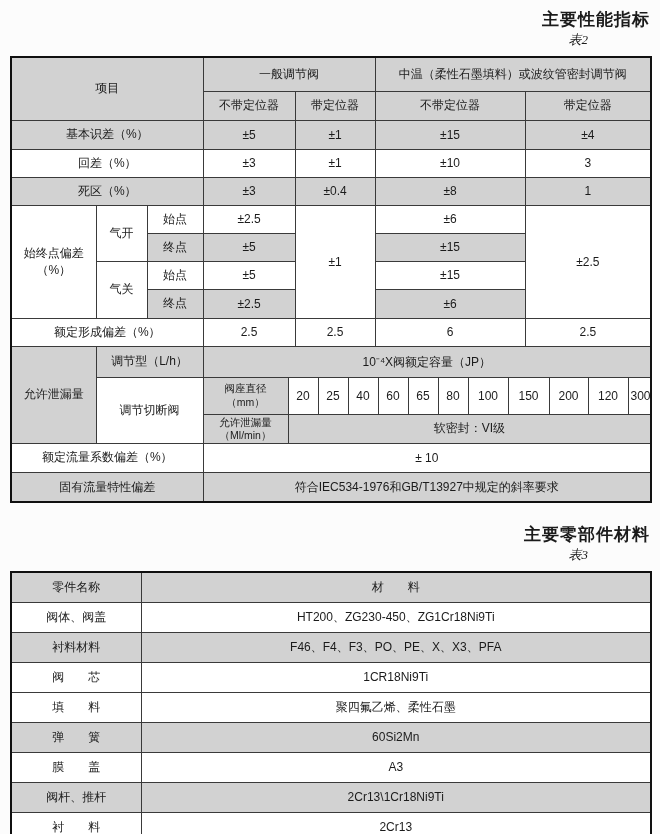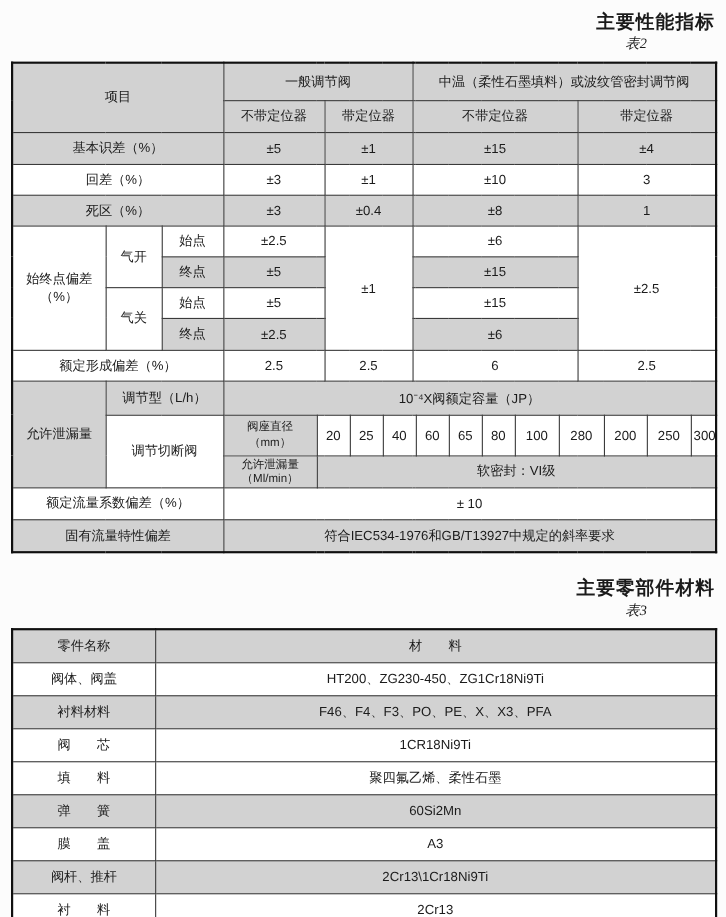--- a/index.html
+++ b/index.html
@@ -142,23 +142,23 @@
     <tr class="r37">
       <td rowspan="2" colspan="2">调节切断阀</td>
       <td class="g small">阀座直径（mm）</td>
       <td colspan="2">20</td>
       <td>25</td>
       <td colspan="2">40</td>
       <td>60</td>
       <td>65</td>
       <td>80</td>
       <td>100</td>
-      <td colspan="2">280</td>
+      <td colspan="2">150</td>
       <td>200</td>
-      <td>250</td>
+      <td>120</td>
       <td>300</td>
     </tr>
     <tr class="r29">
       <td class="g small">允许泄漏量（Ml/min）</td>
       <td class="g" colspan="14">软密封：VI级</td>
     </tr>
 
     <tr class="r29">
       <td colspan="3">额定流量系数偏差（%）</td>
       <td colspan="15">± 10</td>

